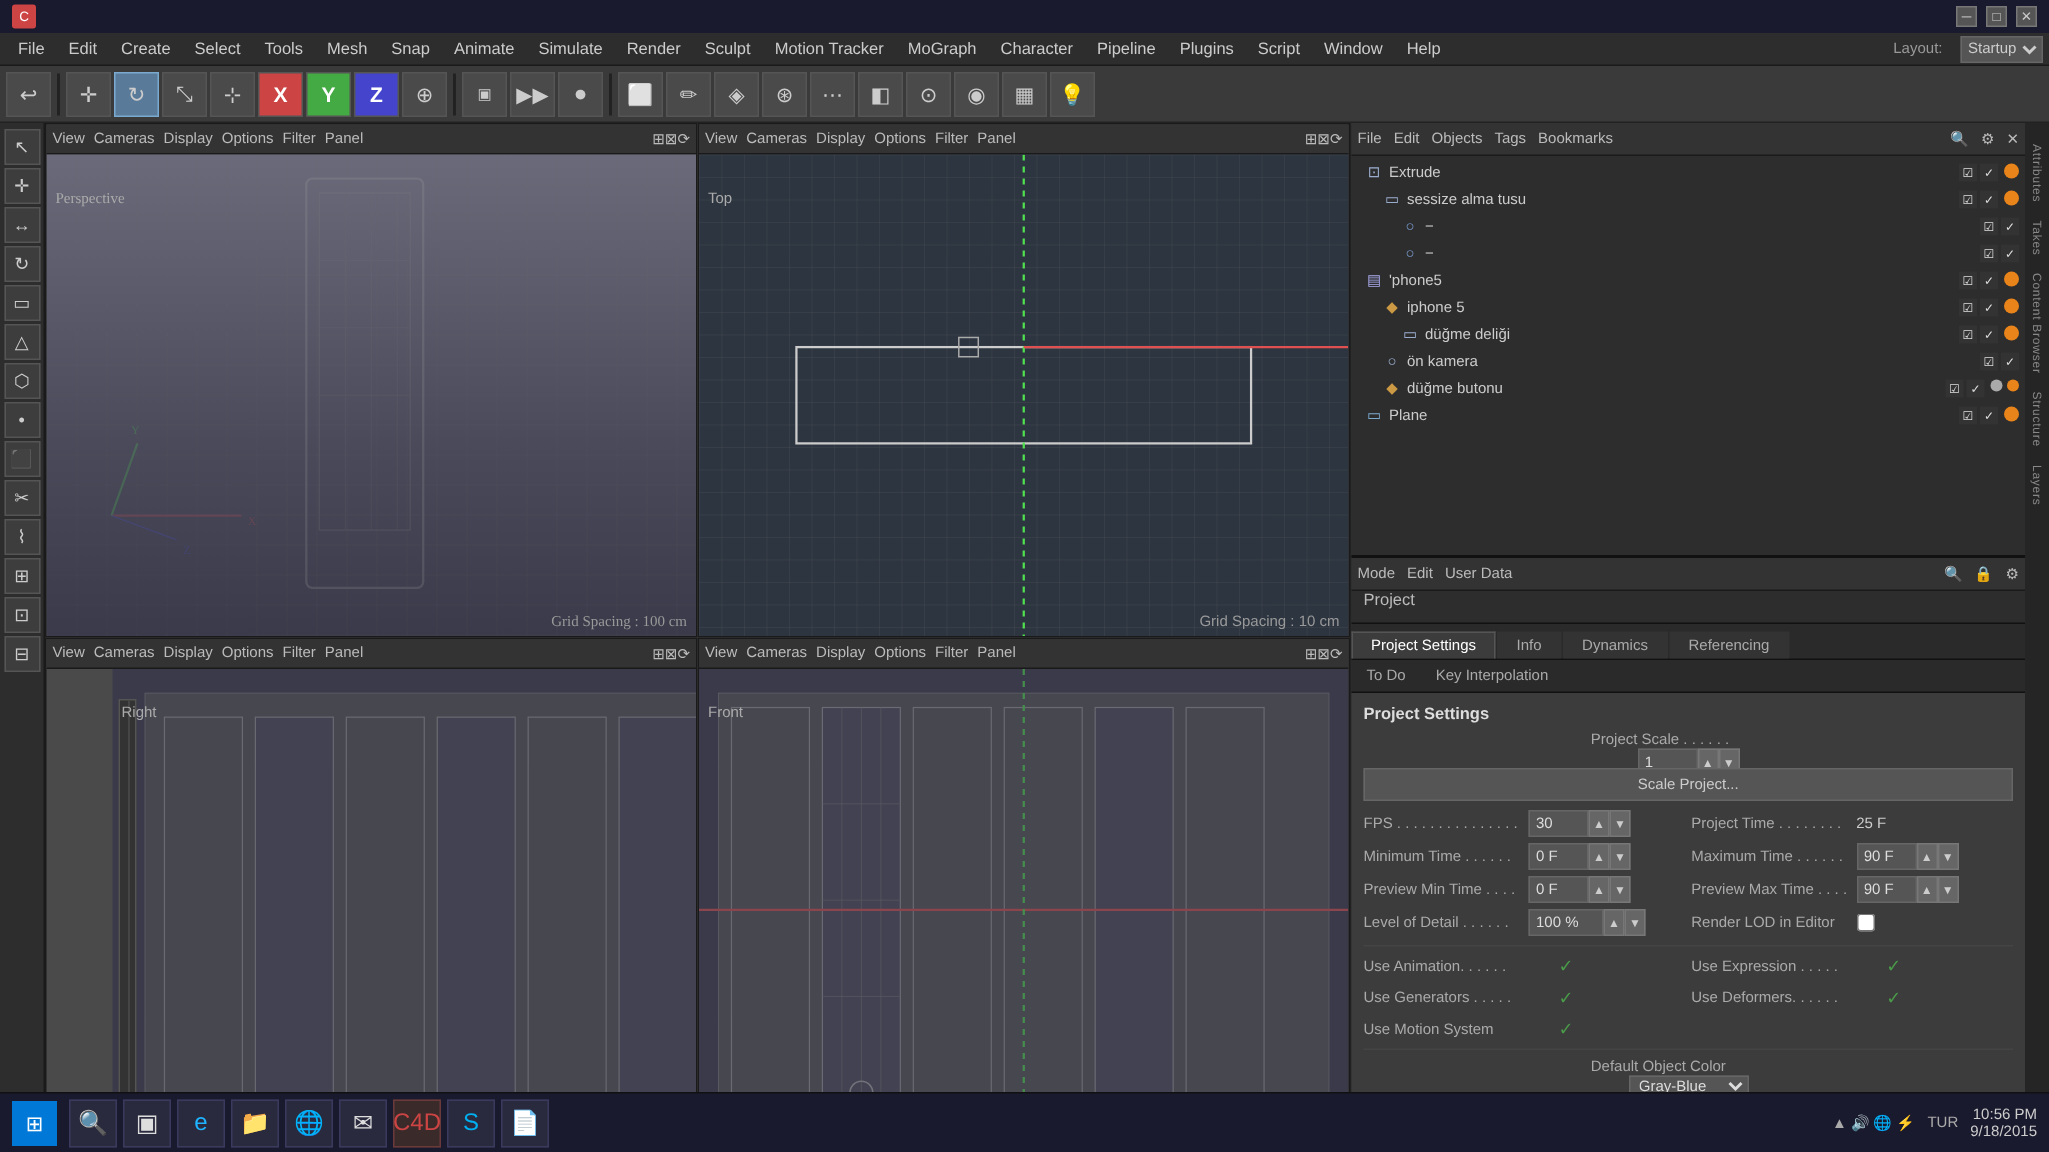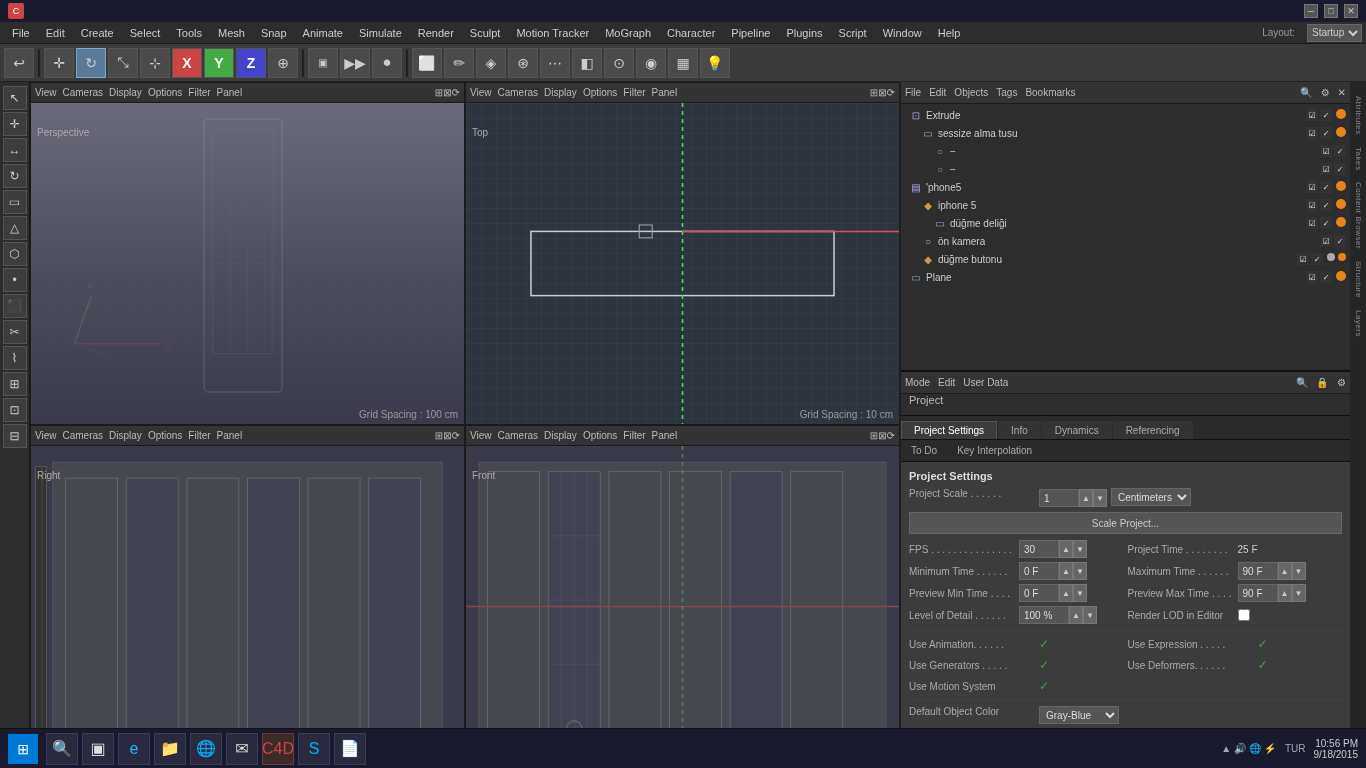--- a/index.html
+++ b/index.html
@@ -67,21 +67,21 @@
     .tab { padding: 3px 12px; font-size: 10px; color: #aaa; cursor: pointer; border: 1px solid transparent; border-bottom: none; background: #333; margin-right: 1px; }
     .tab.active { background: #3c3c3c; color: #fff; border-color: #555; }
 
     .sub-tab-bar { height: 22px; background: #2a2a2a; display: flex; align-items: center; border-bottom: 1px solid #111; }
     .sub-tab { padding: 2px 10px; font-size: 10px; color: #aaa; cursor: pointer; }
 
     
     #settings-content { flex: 1; overflow-y: auto; padding: 8px; background: #3c3c3c; }
     .settings-title { font-size: 11px; color: #ddd; margin-bottom: 6px; font-weight: bold; }
 
-    .field-row { display: flex; margin-bottom: 4px; height: 20px; }
+    .field-row { display: flex; align-items: center; margin-bottom: 4px; height: 20px; flex-direction: column; }
     .field-label { font-size: 10px; color: #aaa; width: 130px; }
     .field-input { height: 18px; background: #555; border: 1px solid #666; color: #ddd; font-size: 10px; padding: 0 4px; width: 60px; }
     .field-select { height: 18px; background: #555; border: 1px solid #666; color: #ddd; font-size: 10px; padding: 0 2px; }
     .field-checkbox { width: 12px; height: 12px; }
 
     .settings-row { display: grid; grid-template-columns: 1fr 1fr; gap: 4px; margin-bottom: 4px; }
     .settings-row-item { display: flex; align-items: center; }
     .settings-row-item .field-label { width: 110px; font-size: 10px; color: #aaa; }
 
     .btn-scale { width: calc(100% - 0px); height: 22px; background: #555; border: 1px solid #666; color: #ccc; font-size: 10px; cursor: pointer; margin-bottom: 6px; }
@@ -98,23 +98,23 @@
     .taskbar-icons { display: flex; gap: 4px; margin-left: 8px; flex: 1; }
     .taskbar-icon { width: 32px; height: 32px; background: #2a2a3e; border: 1px solid #3a3a5e; display: flex; align-items: center; justify-content: center; cursor: pointer; font-size: 16px; }
     .taskbar-right { display: flex; align-items: center; gap: 8px; font-size: 10px; color: #ccc; margin-left: auto; }
     .taskbar-time { text-align: right; }
 
     
     #settings-content::-webkit-scrollbar { width: 8px; }
     #settings-content::-webkit-scrollbar-track { background: #2a2a2a; }
     #settings-content::-webkit-scrollbar-thumb { background: #555; border-radius: 2px; }
 
-    .vp-bg-perspective { background: linear-gradient(180deg, #6a6a7a 0%, #4a4a5a 60%, #3a3a4a 100%); }
+    .vp-bg-perspective { background: linear-gradient(180deg, #6a6a7a 0%, #4a4a5a 60%, #3a3a4a 100%); font-family: Liberation Serif, serif; }
     .vp-bg-top { background: #2d3540; }
-    .vp-bg-right { background: #2a2a3a; }
+    .vp-bg-right { background: #2a2a3a; margin-left: 44px; }
     .vp-bg-front { background: #2a2a3a; }
 
     .grid-lines { position: absolute; top: 0; left: 0; width: 100%; height: 100%; opacity: 0.2; }
 
     #main-content { display: flex; flex: 1; height: calc(768px - 22px - 22px - 38px); }
     #side-right-tabs { width: 16px; background: #252525; display: flex; flex-direction: column; align-items: center; padding-top: 8px; gap: 0; }
     .side-rtab { font-size: 8px; color: #888; writing-mode: vertical-rl; padding: 6px 2px; cursor: pointer; letter-spacing: 0.5px; }
 
     .color-swatch { width: 50px; height: 16px; background: #4a6a9a; border: 1px solid #666; display: inline-block; vertical-align: middle; }
 

